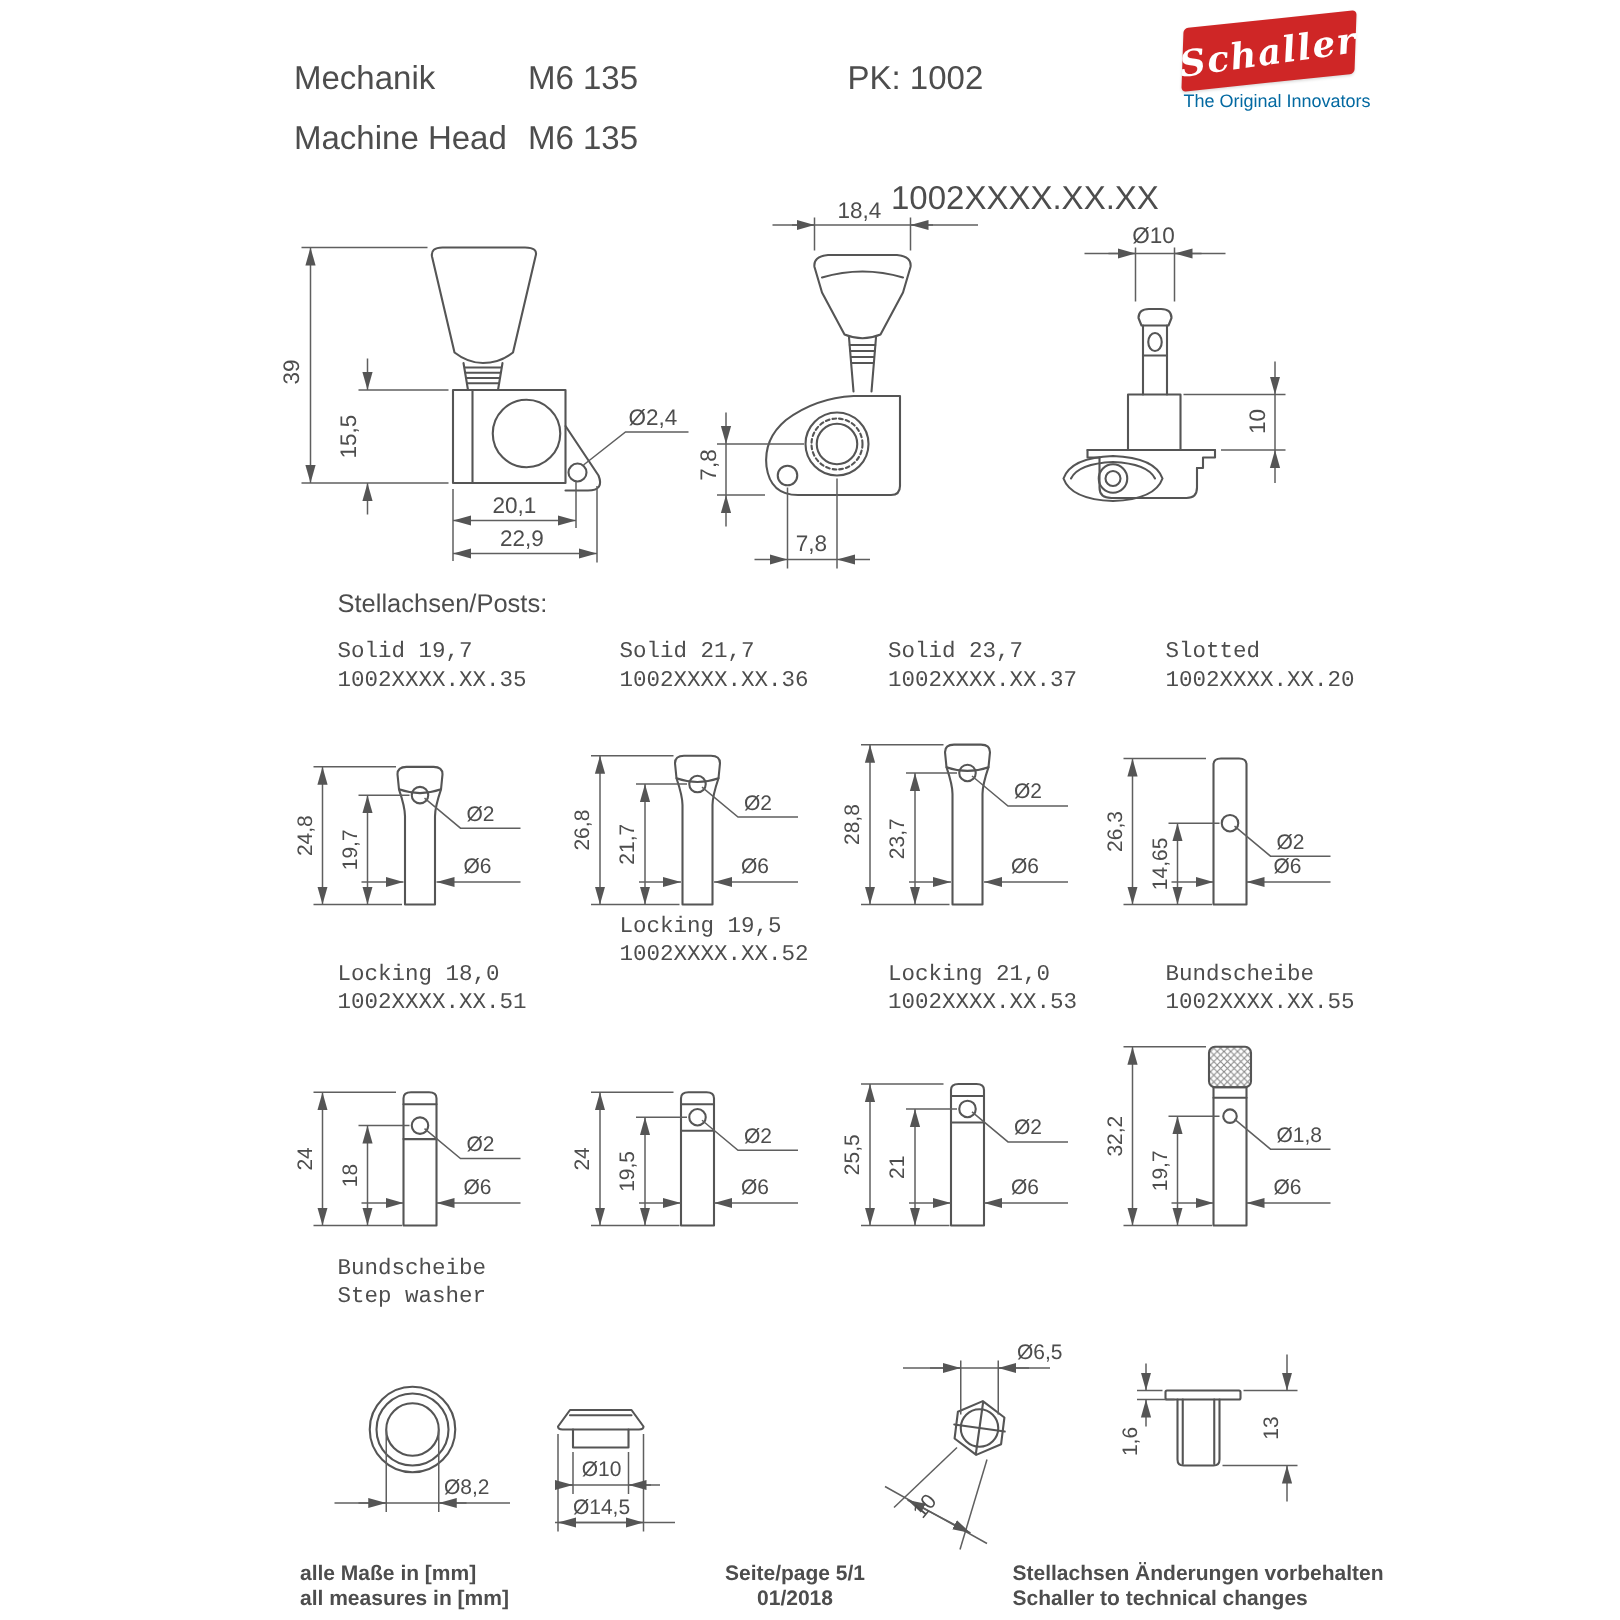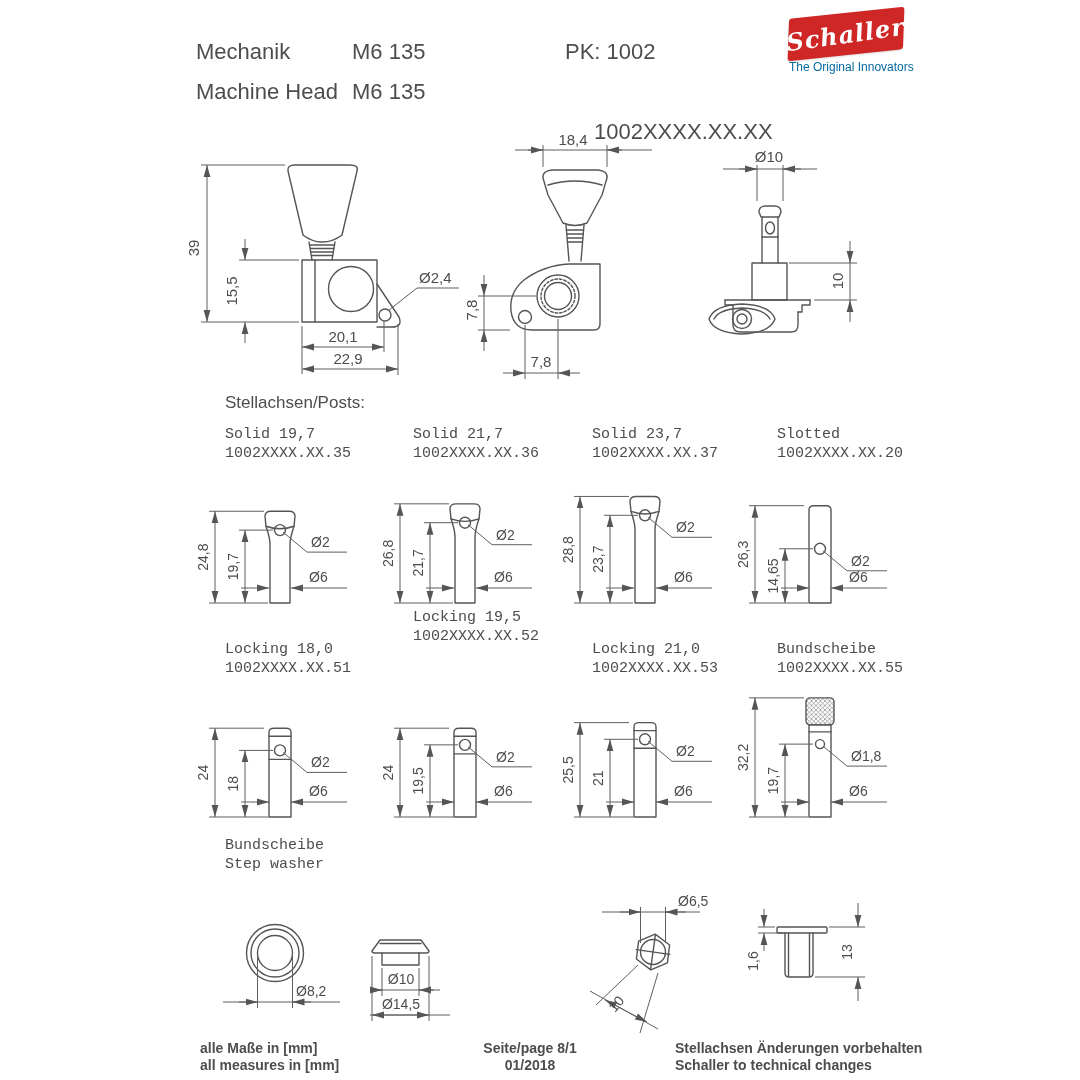--- a/index.html
+++ b/index.html
@@ -451,21 +451,21 @@
       <line x1="108" y1="116" x2="108" y2="92" marker-end="url(#aE)"></line>
       <text x="102" y="67" text-anchor="middle" transform="rotate(-90 102 67)">13</text>
     </g>
   </svg>
 
   <div class="abs footer" style="left:200px;top:1040px">
     <div>alle Maße in [mm]</div>
     <div>all measures in [mm]</div>
   </div>
   <div class="abs footer footer-center" style="left:430px;top:1040px">
-    <div>Seite/page 8/1</div>
+    <div>Seite/page 5/1</div>
     <div>01/2018</div>
   </div>
   <div class="abs footer" style="left:675px;top:1040px">
     <div>Stellachsen Änderungen vorbehalten</div>
     <div>Schaller to technical changes</div>
   </div>
 
 </div>
 
 </body></html>

